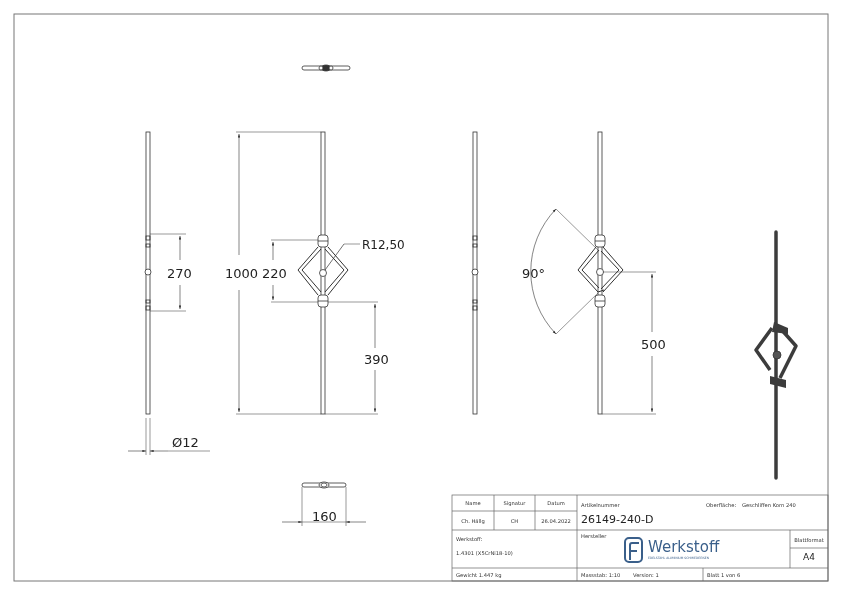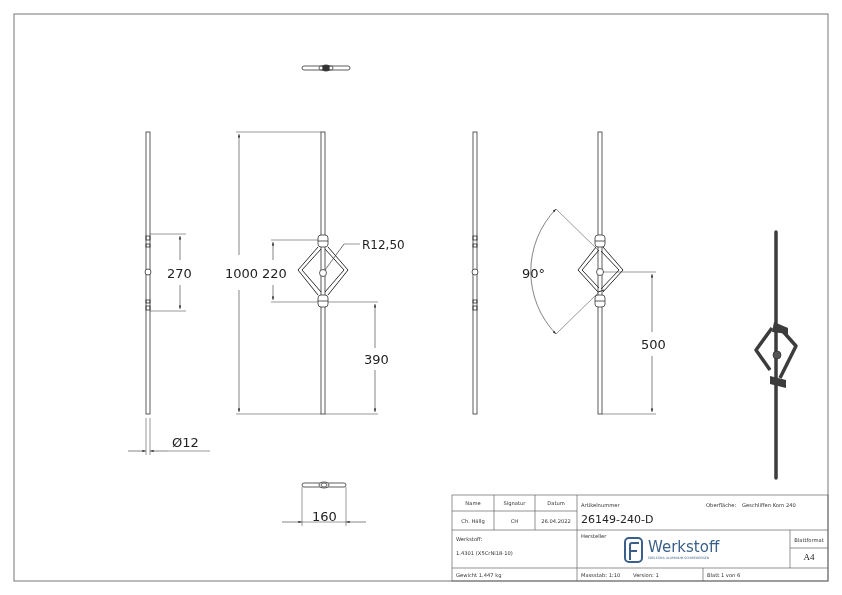--- a/index.html
+++ b/index.html
@@ -178,18 +178,18 @@
 <div class="tb tiny" style="left:742px;top:502px;">Geschliffen Korn 240</div>
 
 <div class="tb tiny" style="left:456px;top:536px;">Werkstoff:</div>
 <div class="tb tiny" style="left:456px;top:550px;">1.4301 (X5CrNi18-10)</div>
 
 <div class="tb tiny" style="left:581px;top:533px;">Hersteller</div>
 <div class="tb" style="left:648px;top:538px;font-size:15px;color:#3a5f8a;">Werkstoff</div>
 <div class="tb" style="left:648px;top:556px;font-size:3px;color:#3a5f8a;">EDELSTAHL ALUMINIUM SCHMIEDEEISEN</div>
 
 <div class="tb tiny" style="left:790px;top:537px;width:38px;text-align:center;">Blattformat</div>
-<div class="tb mid" style="left:790px;top:552px;width:38px;text-align:center;font-family:Liberation Serif, serif;">A4</div>
+<div class="tb mid" style="left:790px;top:552px;width:38px;text-align:center;">A4</div>
 
 <div class="tb tiny" style="left:456px;top:572px;">Gewicht 1.447 kg</div>
 <div class="tb tiny" style="left:581px;top:572px;">Massstab: 1:10</div>
 <div class="tb tiny" style="left:633px;top:572px;">Version: 1</div>
 <div class="tb tiny" style="left:707px;top:572px;">Blatt 1 von 6</div>
 
 </body></html>

